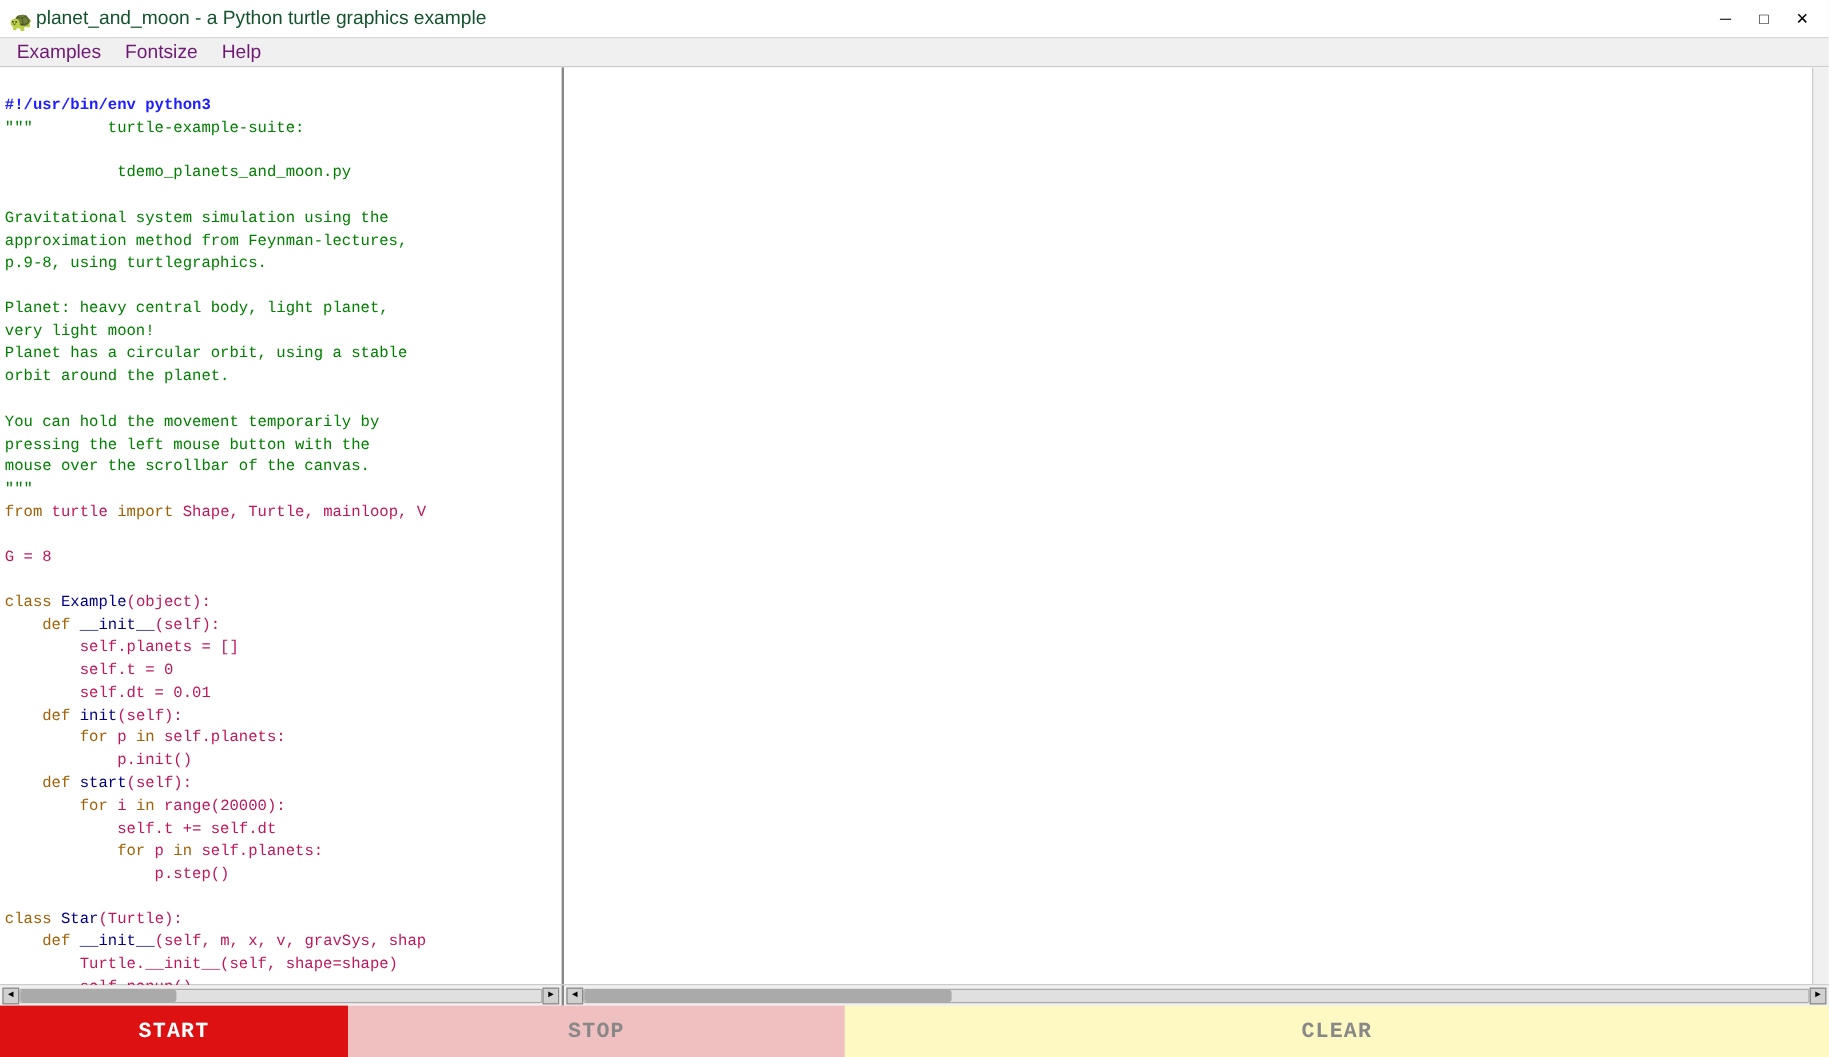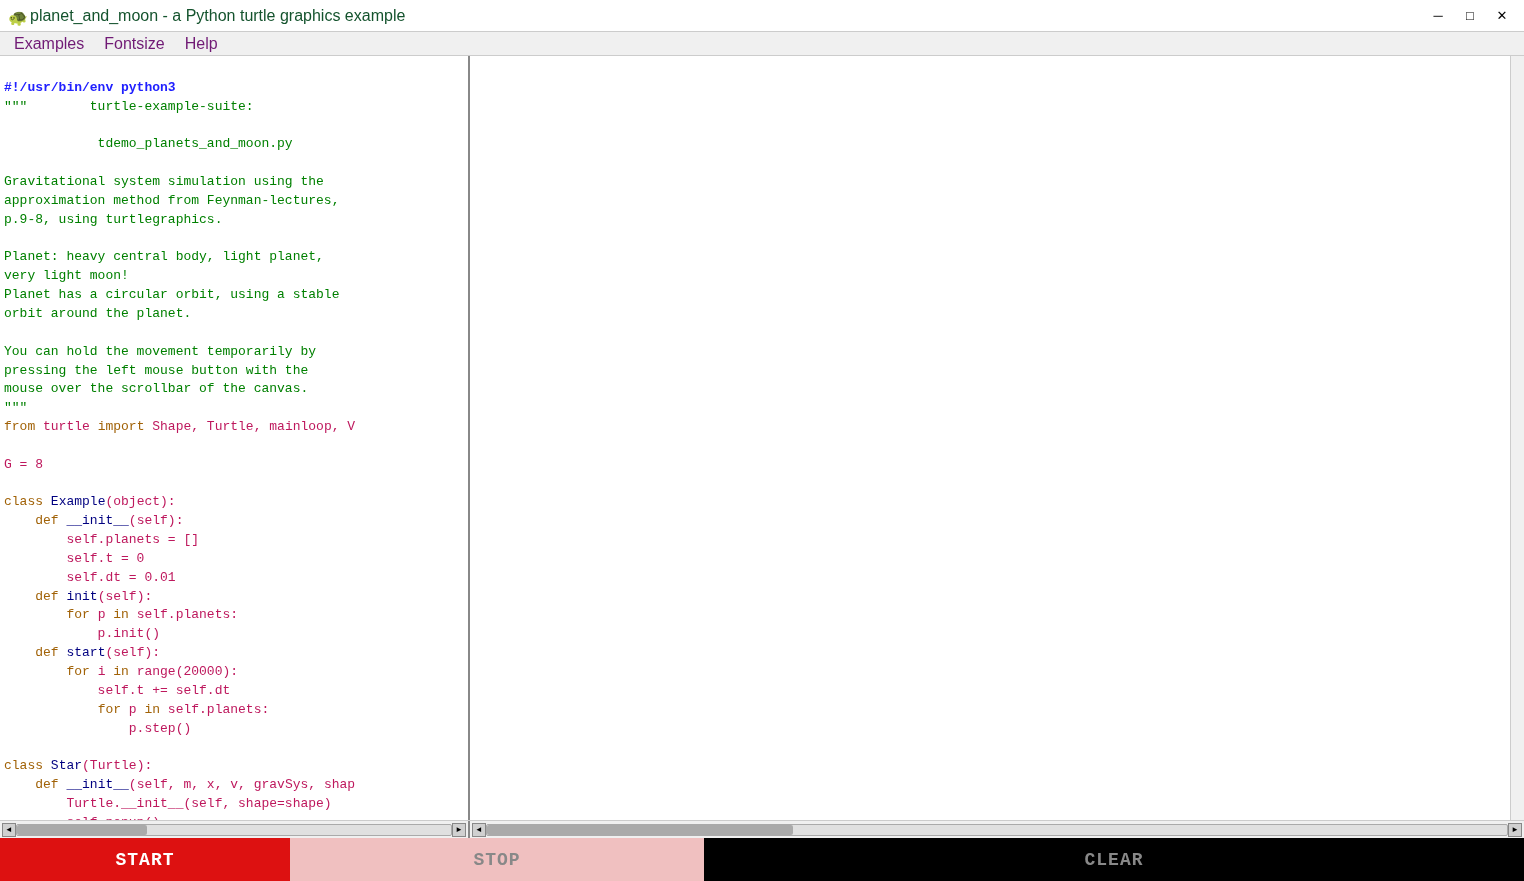--- a/index.html
+++ b/index.html
@@ -227,21 +227,21 @@
       letter-spacing: 1px;
     }
 
     .btn-clear-area {
       flex: 1;
       background: #f0c0c0;
     }
     .btn-clear {
       width: 100%;
       height: 100%;
-      background: #000000;
+      background: #fef9c3;
       color: #888888;
       font-size: 18px;
       font-weight: bold;
       font-family: 'Courier New', Courier, monospace;
       border: none;
       cursor: pointer;
       letter-spacing: 1px;
     }
   </style>
 </head>

